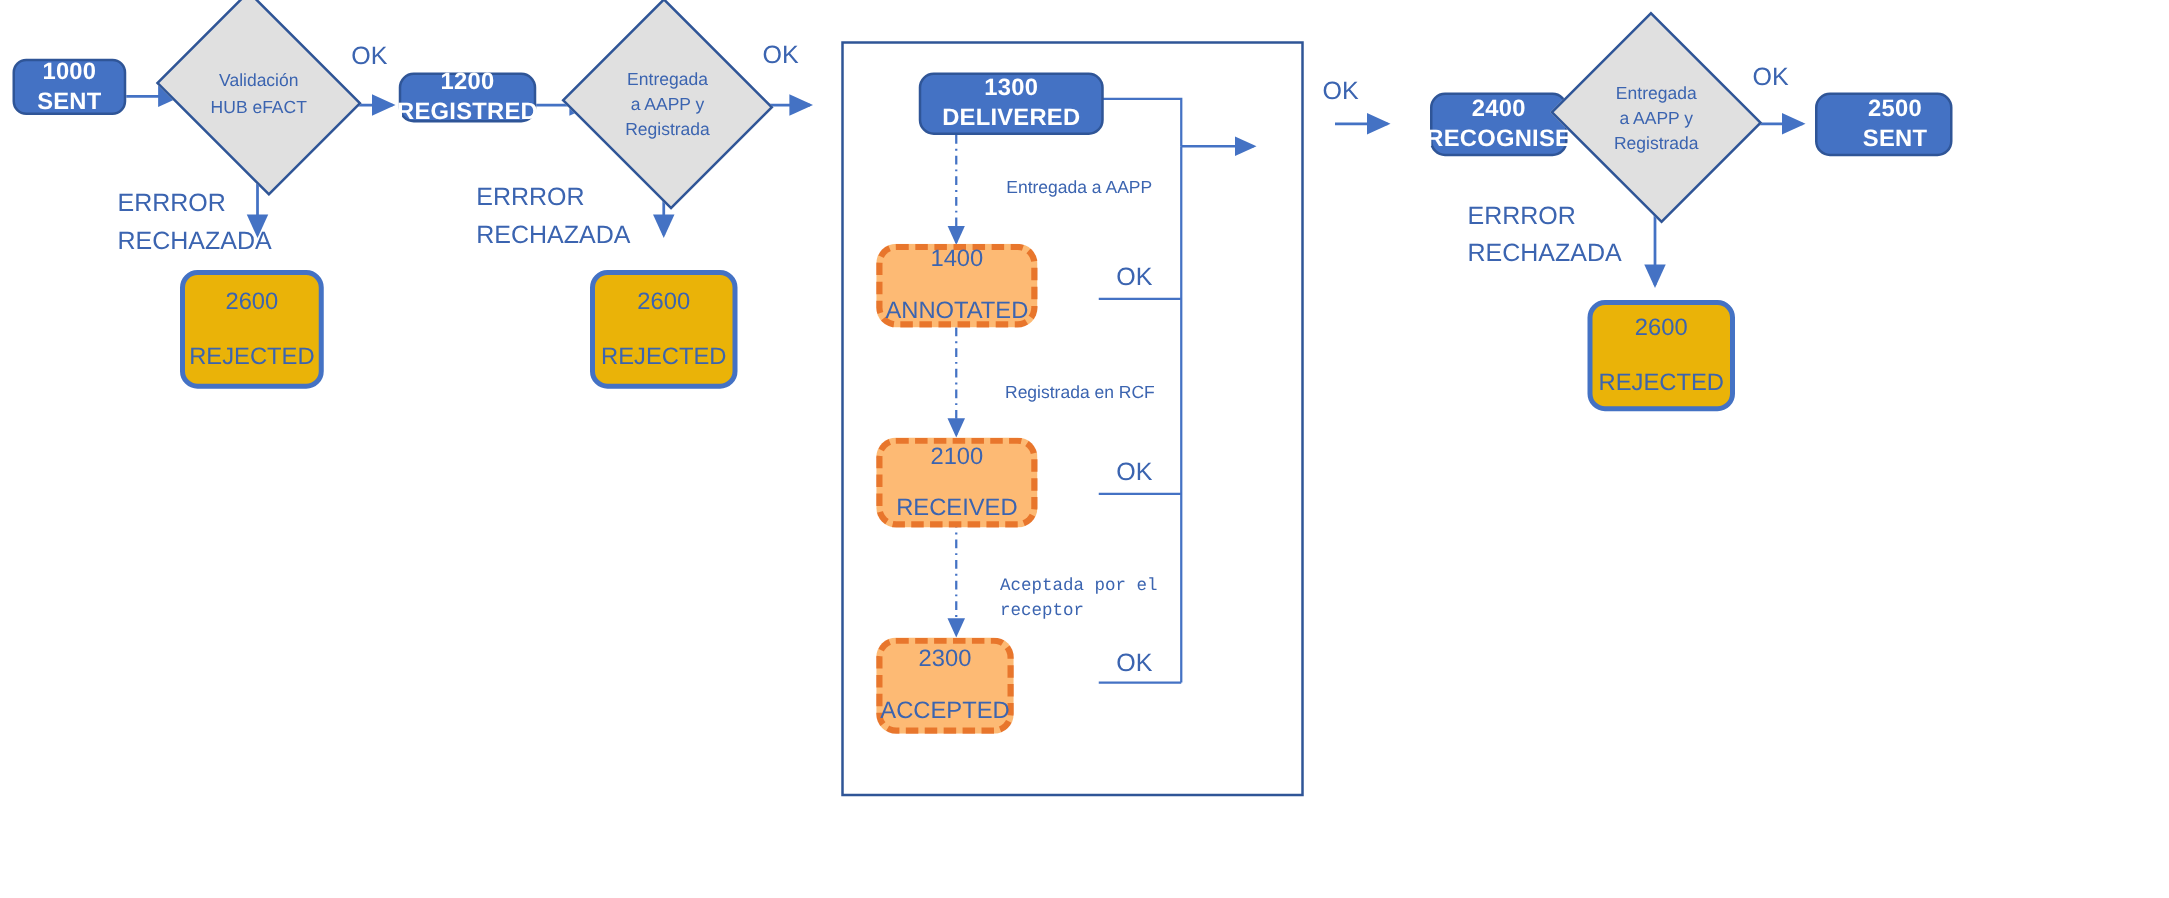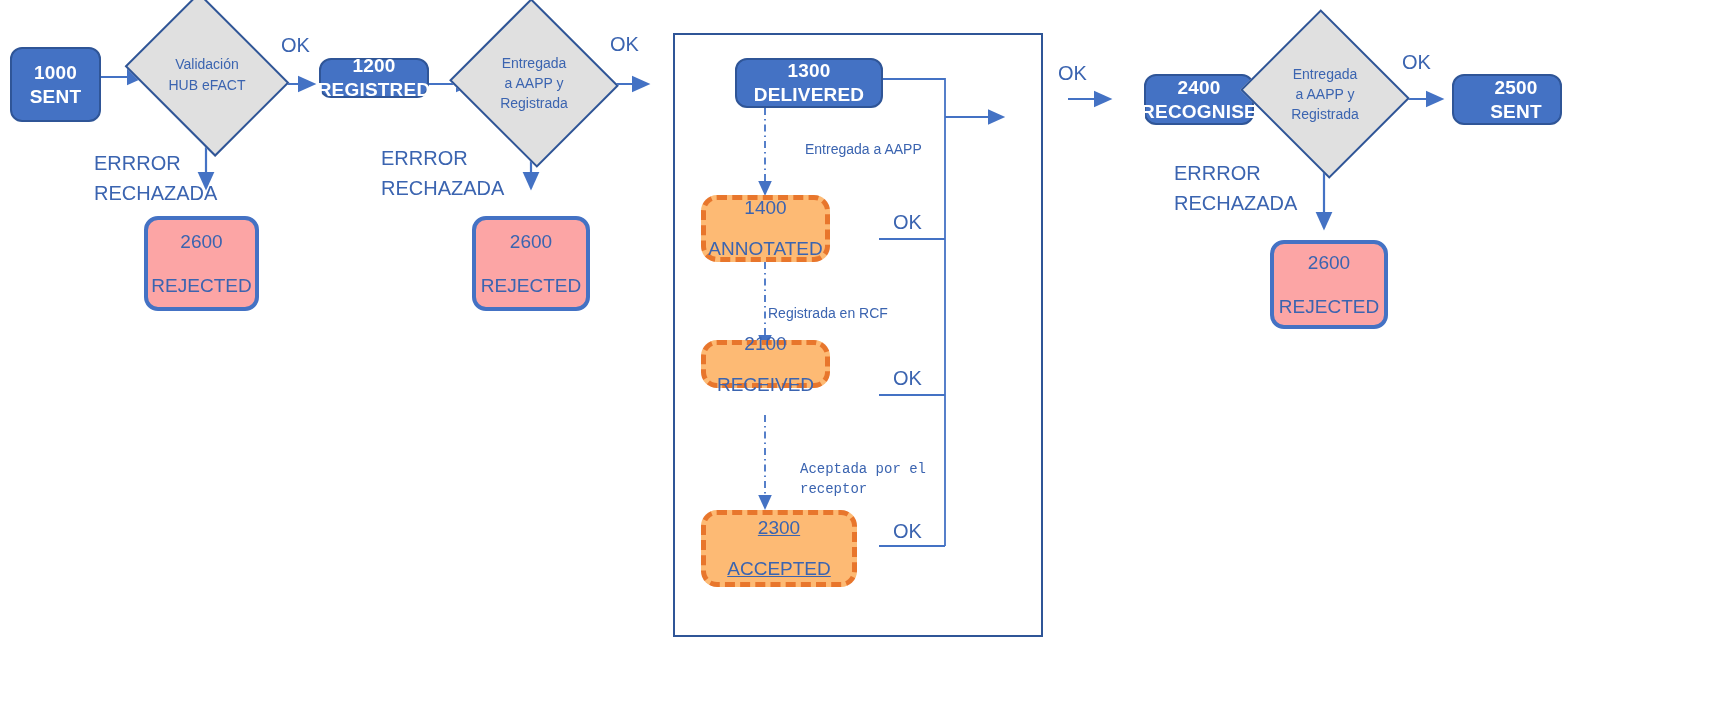--- a/index.html
+++ b/index.html
@@ -17,21 +17,21 @@
   
   .state-blue{
     background:#4472C4;border:2px solid #2F5597;border-radius:12px;
     color:#ffffff;font-size:19px;font-weight:600;letter-spacing:.2px;
   }
   .state-blue .l1{display:block;}
   .state-blue .l2{display:block;}
 
   
   .state-rejected{
-    background:#fca5a5;border:4px solid #4472C4;border-radius:14px;
+    background:#eab308;border:4px solid #4472C4;border-radius:14px;
     color:#3B64B0;font-size:19px;font-weight:400;
   }
   .state-rejected .l1{display:block;margin-bottom:20px;}
   .state-rejected .l2{display:block;}
 
   
   .state-orange{
     background:#fdba74;border:5px dashed #E8762C;border-radius:16px;
     color:#3B64B0;font-size:19px;font-weight:400;
     border-style:dashed;
@@ -104,21 +104,21 @@
 
     <line x1="1068" y1="99" x2="1110" y2="99" stroke="#4472C4" stroke-width="2.2" marker-end="url(#ah)"></line>
 
     <line x1="1220" y1="99" x2="1261" y2="99" stroke="#4472C4" stroke-width="2.2" marker-end="url(#ah)"></line>
 
     <line x1="1390" y1="99" x2="1442" y2="99" stroke="#4472C4" stroke-width="2.2" marker-end="url(#ah)"></line>
 
     <line x1="1324" y1="145" x2="1324" y2="228" stroke="#4472C4" stroke-width="2.2" marker-end="url(#ah)"></line>
   </svg>
 
-  <div class="node state-blue" style="left:10px;top:47px;width:91px;height:75px;">
+  <div class="node state-blue" style="left:10px;top:47px;width:91px;height:45px;border-radius:11px;">
     <span class="l1">1000</span>
     <span class="l2">SENT</span>
   </div>
 
   <div class="decision" style="left:143px;top:22px;width:128px;height:105px;">
     <div class="dia"></div>
     <div class="dtext">
       <span>Validación</span>
       <span>HUB eFACT</span>
     </div>
@@ -173,37 +173,37 @@
     <span>Entregada a AAPP</span>
   </div>
 
   <div class="node state-orange" style="left:701px;top:195px;width:129px;height:67px;">
     <span class="l1">1400</span>
     <span class="l2">ANNOTATED</span>
   </div>
 
   <div class="lbl lbl-ok" style="left:893px;top:211px;">OK</div>
 
-  <div class="lbl lbl-small" style="left:768px;top:303px;">
+  <div class="lbl lbl-small" style="left:804px;top:303px;">
     <span>Registrada en RCF</span>
   </div>
 
-  <div class="node state-orange" style="left:701px;top:340px;width:129px;height:48px;">
+  <div class="node state-orange" style="left:701px;top:350px;width:129px;height:72px;">
     <span class="l1">2100</span>
     <span class="l2">RECEIVED</span>
   </div>
 
   <div class="lbl lbl-ok" style="left:893px;top:367px;">OK</div>
 
   <div class="lbl lbl-small" style="left:800px;top:459px;font-family:Liberation Mono, monospace;">
     <span>Aceptada por el</span>
     <span>receptor</span>
   </div>
 
-  <div class="node state-orange" style="left:701px;top:510px;width:156px;height:77px;text-decoration:underline;">
+  <div class="node state-orange" style="left:701px;top:510px;width:110px;height:77px;">
     <span class="l1">2300</span>
     <span class="l2">ACCEPTED</span>
   </div>
 
   <div class="lbl lbl-ok" style="left:893px;top:520px;">OK</div>
 
   <div class="lbl lbl-ok" style="left:1058px;top:62px;">OK</div>
 
   <div class="node state-blue" style="left:1144px;top:74px;width:110px;height:51px;">
     <span class="l1">2400</span>

